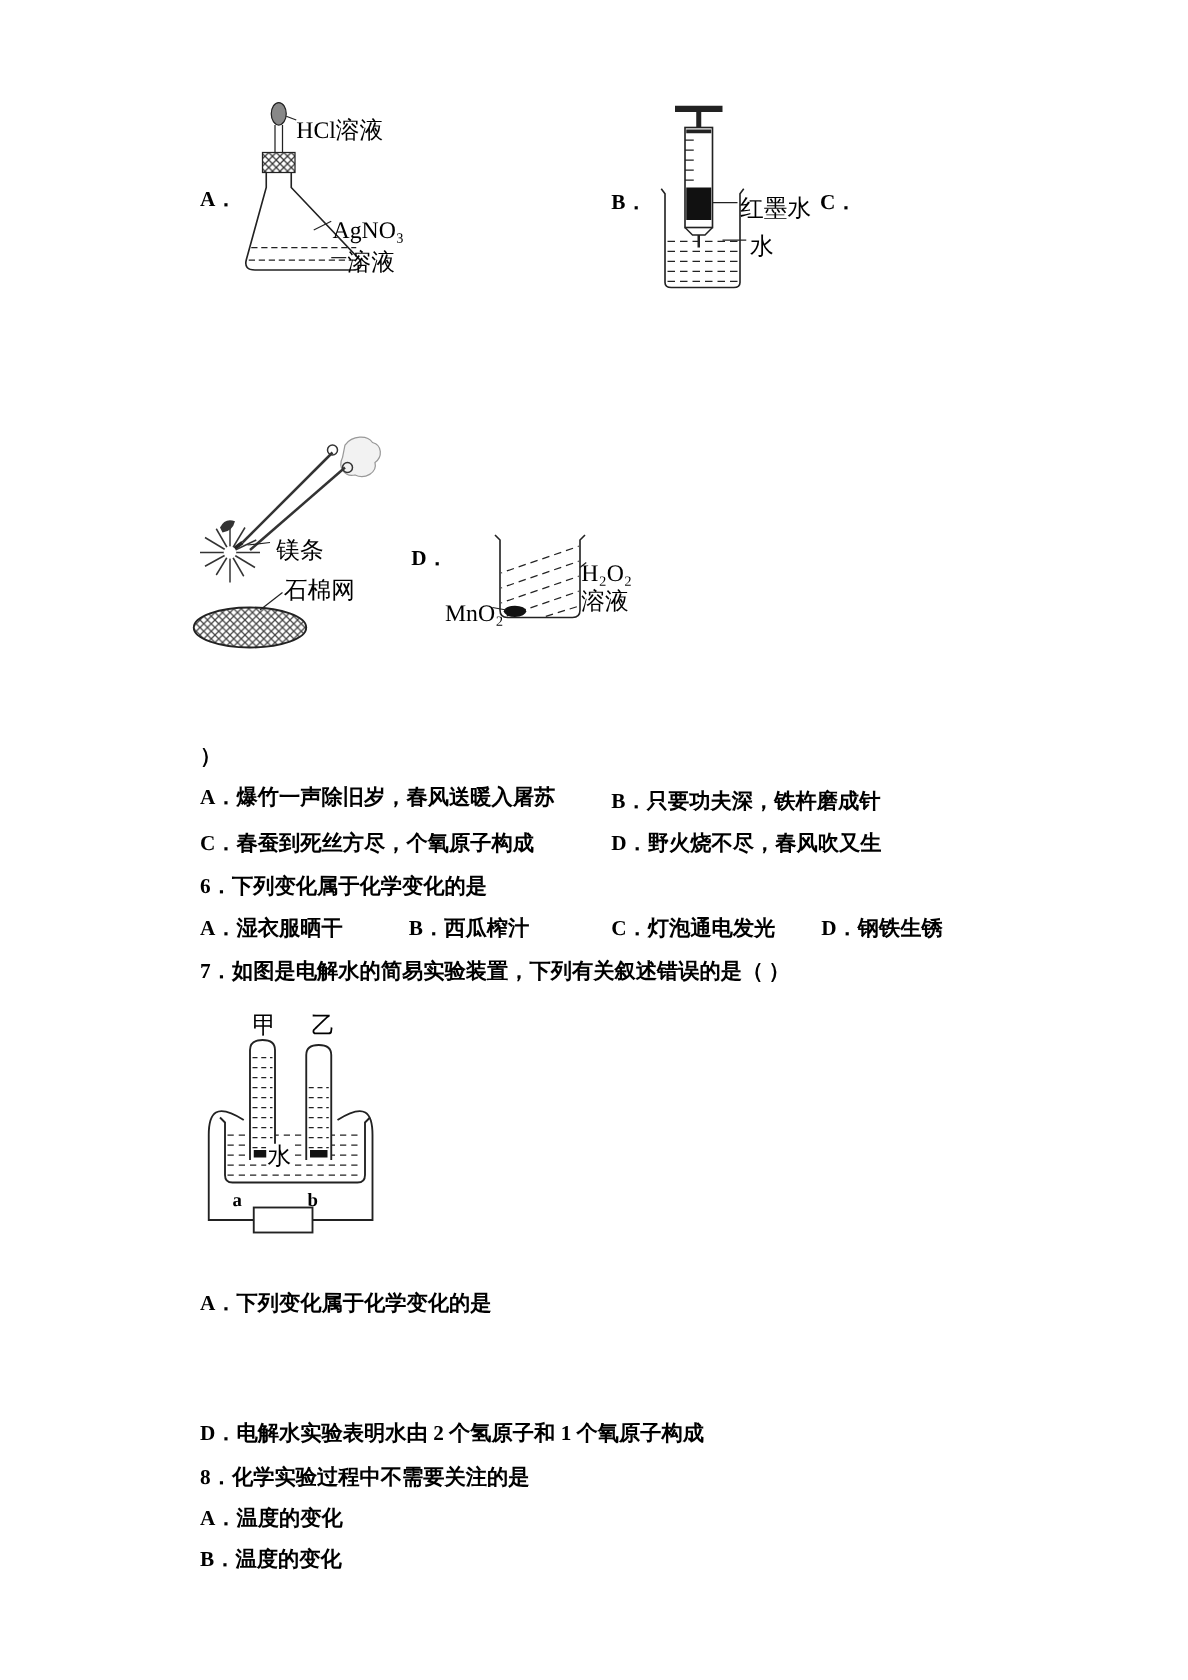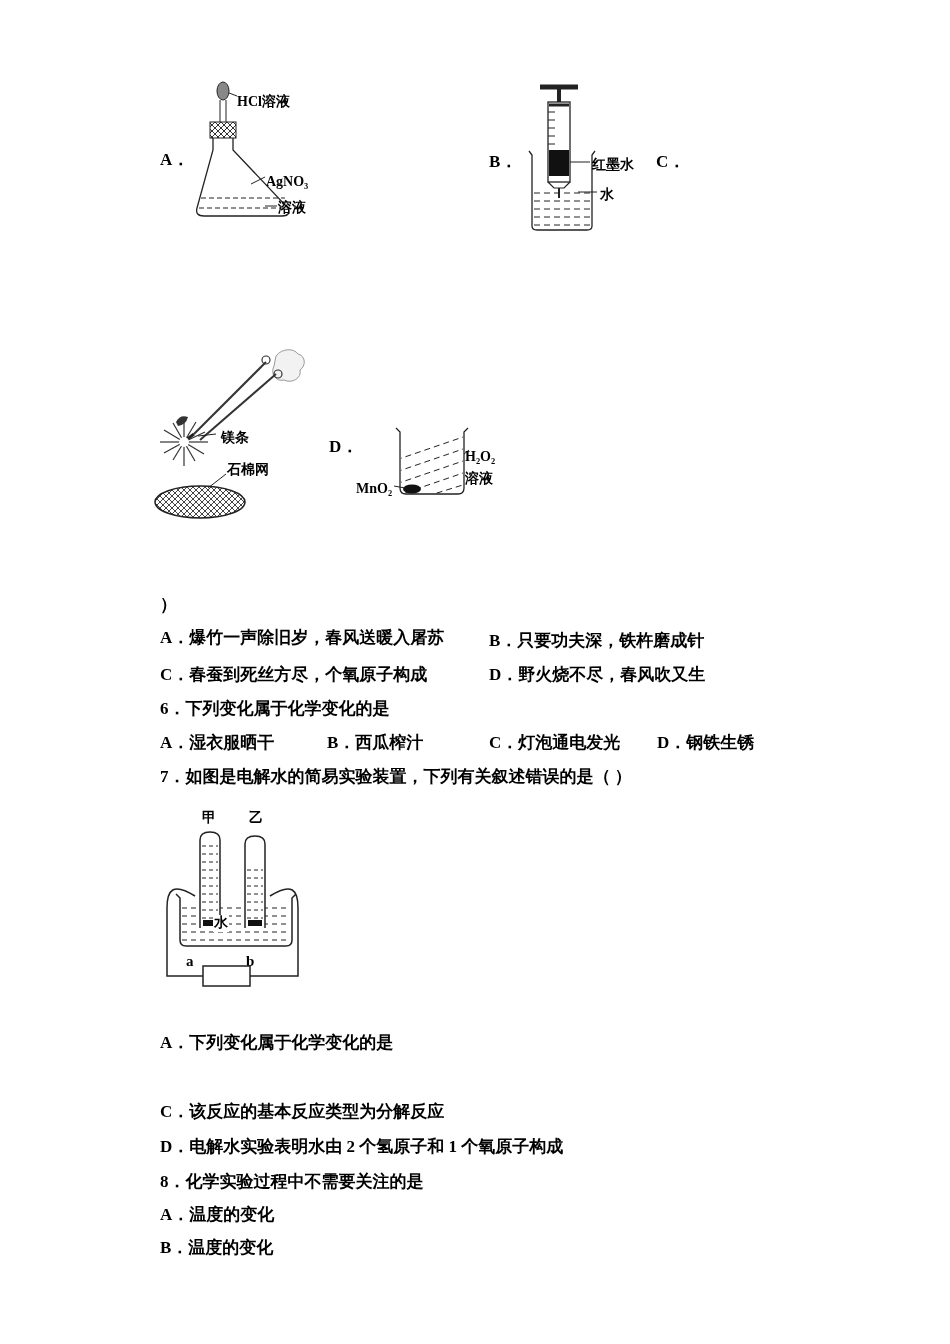--- a/index.html
+++ b/index.html
@@ -1,20 +1,20 @@
 <!DOCTYPE html>
 <html><head>
 <meta charset="utf-8">
 <style>
   html,body{margin:0;padding:0;background:#ffffff;}
   .page{position:relative;width:950px;height:1344px;background:#ffffff;color:#000;
         font-family:"Liberation Serif","DejaVu Serif",serif;overflow:hidden;}
   .t{position:absolute;white-space:nowrap;line-height:1.2;}
   .q{font-size:17px;font-weight:700;}
-  .lbl{font-size:14px;font-weight:700;}
+  .lbl{font-size:19px;font-weight:400;}
   .lbl-b{font-size:15px;font-weight:700;}
   .page svg{position:absolute;}
 </style>
 </head>
 <body>
 
 <div class="page">
 
   <span class="t q" style="left:160px;top:150px">A．</span>
 
@@ -190,20 +190,19 @@
     <rect x="93" y="116" width="14" height="6" fill="#111"></rect>
     <rect x="48" y="162" width="47" height="20" fill="#fff" stroke="#222" stroke-width="1.5"></rect>
   </svg>
   <span class="t lbl" style="left:202px;top:810px">甲</span>
   <span class="t lbl" style="left:249px;top:810px">乙</span>
   <span class="t lbl" style="left:213px;top:915px;background:#fff;padding:0 1px">水</span>
   <span class="t lbl-b" style="left:186px;top:952px">a</span>
   <span class="t lbl-b" style="left:246px;top:952px">b</span>
 
   <span class="t q" style="left:160px;top:1033px">A．下列变化属于化学变化的是</span>
-  <span class="t q" style="left:160px;top:1102px">C．该反应的基本反应类型为分解反应</span>
   <span class="t q" style="left:160px;top:1137px">D．电解水实验表明水由 2 个氢原子和 1 个氧原子构成</span>
 
   <span class="t q" style="left:160px;top:1172px">8．化学实验过程中不需要关注的是</span>
   <span class="t q" style="left:160px;top:1205px">A．温度的变化</span>
   <span class="t q" style="left:160px;top:1238px">B．温度的变化</span>
 
 </div>
 
 </body></html>

